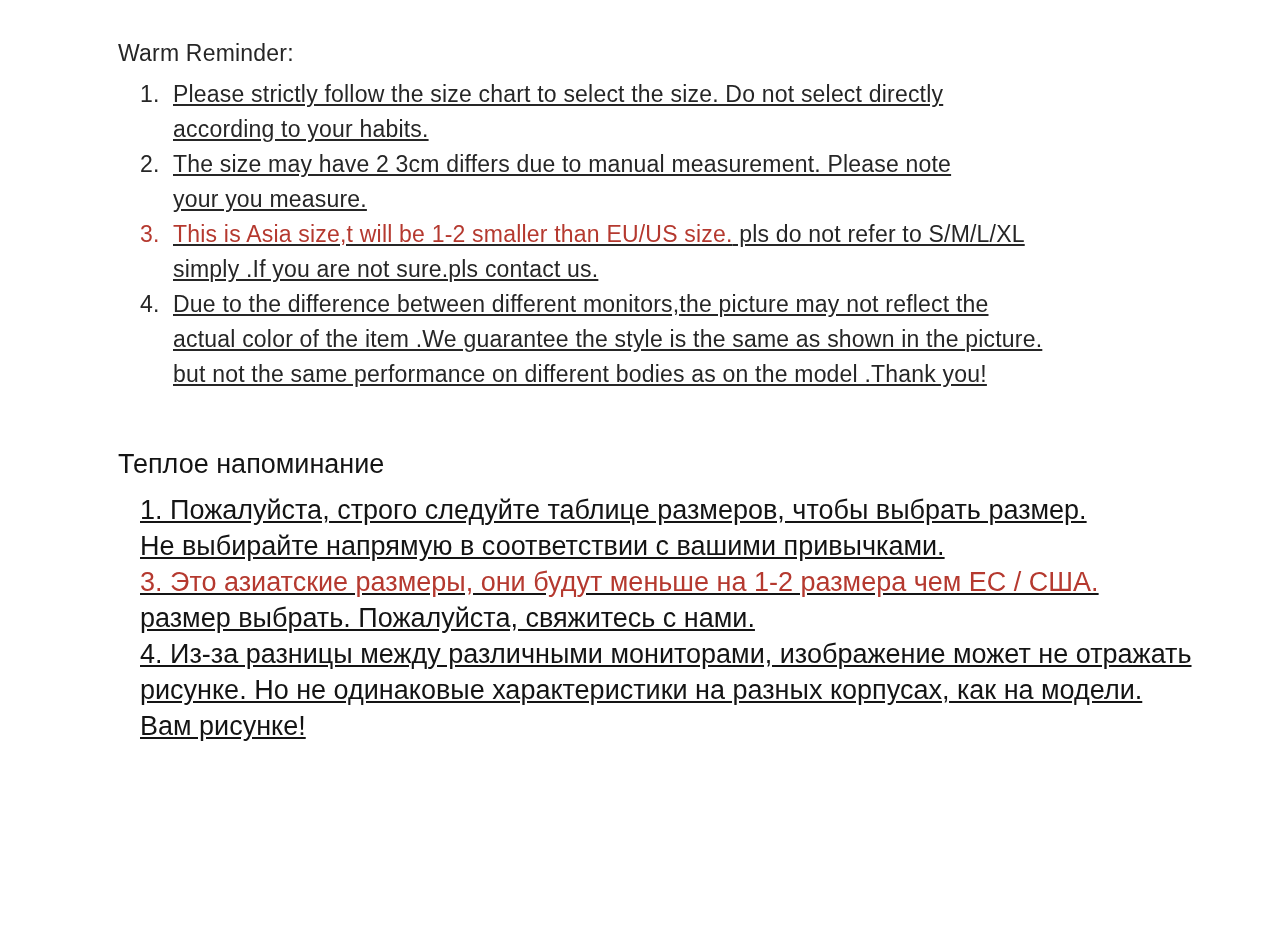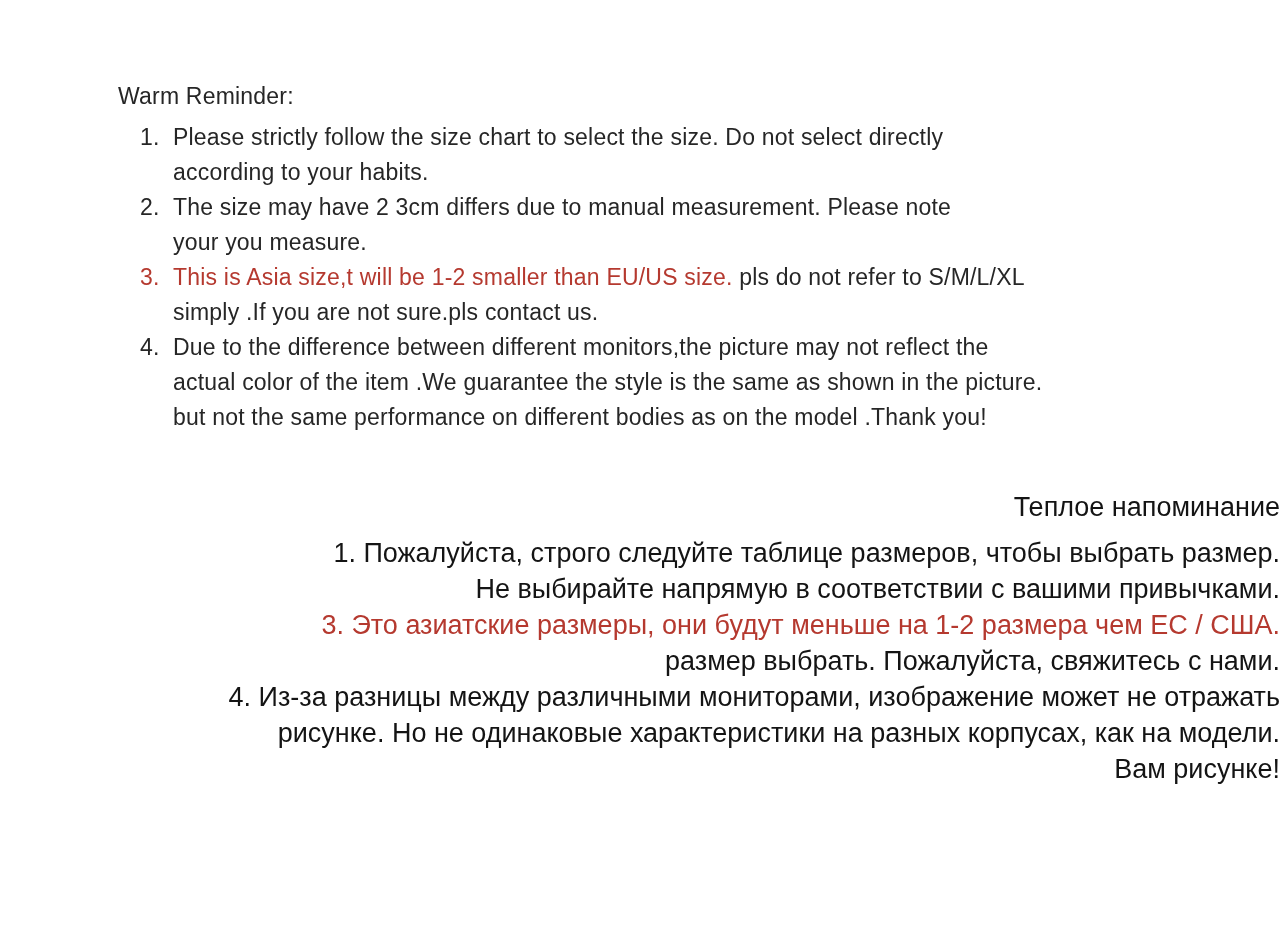--- a/index.html
+++ b/index.html
@@ -18,40 +18,39 @@
   }
   
   .en {
     color: var(--text-en, #262626);
     font-size: 23px;
     line-height: 35px;
     letter-spacing: 0.2px;
   }
   .en-title {
     margin-bottom: 6px;
-    margin-top: 43px;
   }
   .en-item {
     display: flex;
     margin-left: 22px;
   }
   .en-num {
     flex: 0 0 33px;
     width: 33px;
   }
   .line {
     white-space: nowrap;
+    text-decoration: underline;
   }
   
   .ru {
     margin-top: 54px;
     color: var(--text-ru, #141414);
     font-size: 27px;
     line-height: 36px;
-    text-align: right;
   }
   .ru-title {
     margin-bottom: 10px;
   }
   .ru-item {
     margin-top: 0;
     margin-left: 22px;
   }
   .red {
     color: var(--red, #b5392f);

